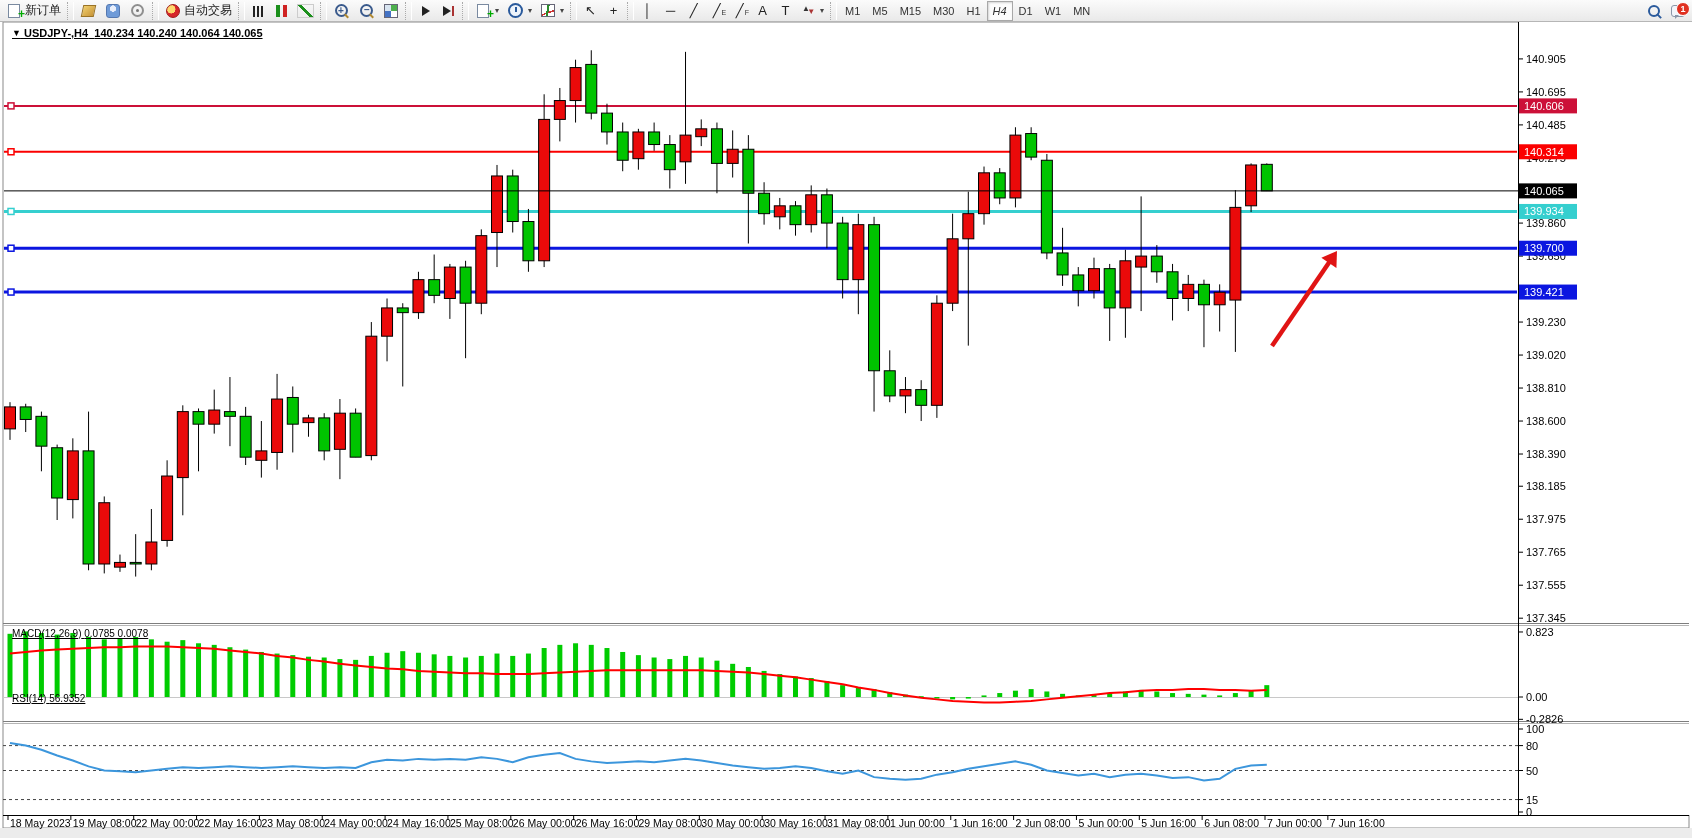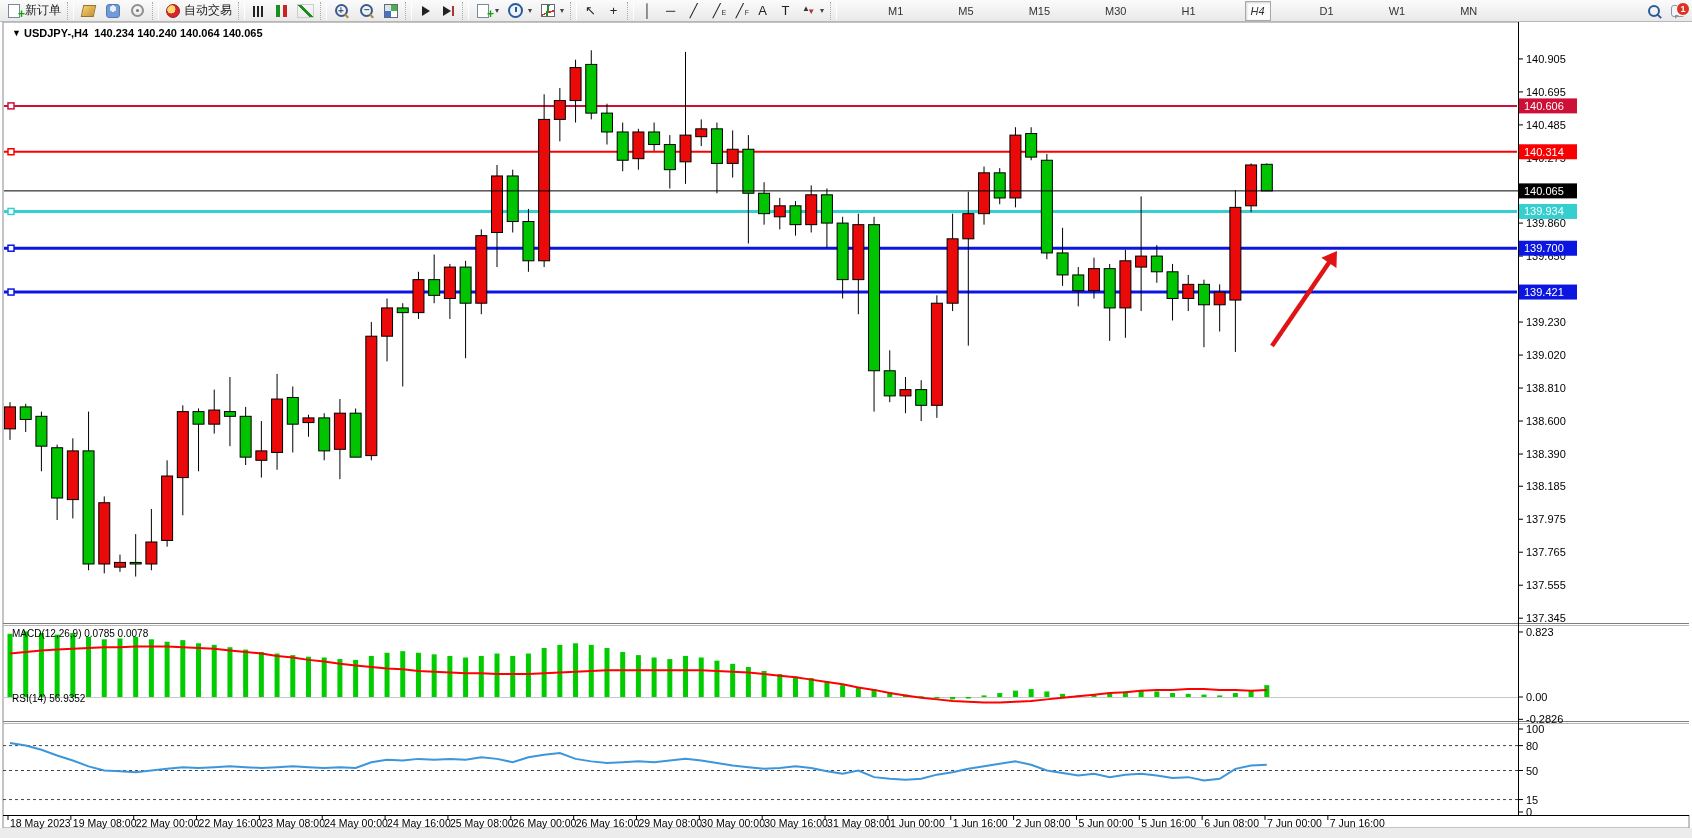--- a/index.html
+++ b/index.html
@@ -5,21 +5,21 @@
   html,body{margin:0;padding:0;background:#fff;width:1692px;height:838px;overflow:hidden;
     font-family:"Liberation Sans","DejaVu Sans",sans-serif;-webkit-font-smoothing:none;}
   
   #toolbar{height:22px;background:linear-gradient(#fbfbfb,#e9e9e9);border-bottom:1px solid #b6b6b6;
     display:flex;align-items:center;padding:0 2px;position:relative;box-sizing:border-box;}
   .tb-group{display:flex;align-items:center;height:22px;}
   .tb-sep{width:5px;height:18px;margin:0 2px;border-left:1px dotted #aaa;border-right:1px solid #fff;}
   .tb-btn{display:flex;align-items:center;gap:3px;height:20px;padding:0 3px;border:1px solid transparent;
     border-radius:2px;cursor:default;font-size:12px;color:#222;white-space:nowrap;}
   .tb-btn .caret{font-size:8px;color:#444;margin-left:1px;}
-  .tf-btn{font-size:11px;color:#333;padding:0 5px;height:18px;display:flex;align-items:center;border:1px solid transparent;margin-left:43px;}
+  .tf-btn{font-size:11px;color:#333;padding:0 5px;height:18px;display:flex;align-items:center;border:1px solid transparent;}
   .tf-btn.active{background:#fcfcfc;border:1px solid #a8a8a8;box-shadow:inset 1px 1px 2px #d5d5d5;font-style:italic;}
   #tb-right{position:absolute;right:6px;top:0;height:22px;display:flex;align-items:center;gap:8px;}
   
   .ic{width:15px;height:15px;display:inline-block;position:relative;font-size:12px;line-height:15px;text-align:center;color:#333;}
   .ic-doc{background:#fff;border:1px solid #7a8aa0;width:10px;height:12px;margin:1px 2px;}
   .ic-doc::after{content:"+";position:absolute;right:-6px;bottom:-5px;color:#0a0;font-weight:bold;font-size:12px;}
   .ic-paint{background:linear-gradient(135deg,#f0cf6e,#c89436);width:11px;height:10px;margin:2px;transform:skewX(-12deg);border:1px solid #9a7326;}
   .ic-profile{background:radial-gradient(circle at 50% 30%,#e8eefb 30%,#6f9bd8 32%);border:1px solid #5578b0;border-radius:3px;width:12px;height:12px;margin:1px;}
   .ic-signal{width:9px;height:9px;border:2px solid #8f8f8f;border-radius:50%;margin:1px 2px;}
   .ic-signal::after{content:"";position:absolute;left:3px;top:3px;width:3px;height:3px;background:#777;border-radius:50%;}
@@ -46,21 +46,21 @@
   .ic-arrows::after{content:"▼";position:absolute;right:1px;bottom:-1px;font-size:8px;color:#a33;}
   .ic-search{width:8px;height:8px;border:2px solid #2a5a9c;border-radius:50%;margin:1px 2px;}
   .ic-search::after{content:"";position:absolute;width:6px;height:2px;background:#2a5a9c;right:-4px;bottom:-2px;transform:rotate(45deg);}
   .ic-chat{width:12px;height:10px;border:1px solid #8a96a8;border-radius:3px;background:#f2f5fa;margin:2px 1px;}
   .ic-chat::after{content:"";position:absolute;left:3px;bottom:-3px;border-top:4px solid #8a96a8;border-right:4px solid transparent;}
   .notif-badge{position:absolute;right:-6px;top:-4px;background:#e03020;color:#fff;font-size:9px;font-weight:bold;
     border-radius:50%;width:12px;height:12px;line-height:12px;text-align:center;border:1px solid #fff;}
   
   #chart-wrap{position:relative;width:1692px;height:816px;background:#fff;}
   #chart-svg{position:absolute;left:0;top:0;}
-  .overlay-label{position:absolute;font-size:11px;color:#000;white-space:pre;z-index:5;}
+  .overlay-label{position:absolute;font-size:11px;color:#000;white-space:pre;z-index:5;text-decoration:underline;}
   #chart-title{left:12px;top:5px;font-weight:bold;}
   #chart-title .tri{font-size:9px;vertical-align:1px;}
   #macd-label{left:12px;top:606px;font-size:10px;}
   #rsi-label{left:12px;top:671px;font-size:10px;}
   svg text{font-family:"Liberation Sans","DejaVu Sans",sans-serif;}
 </style>
 </head>
 <body>
 
 <div id="toolbar">

